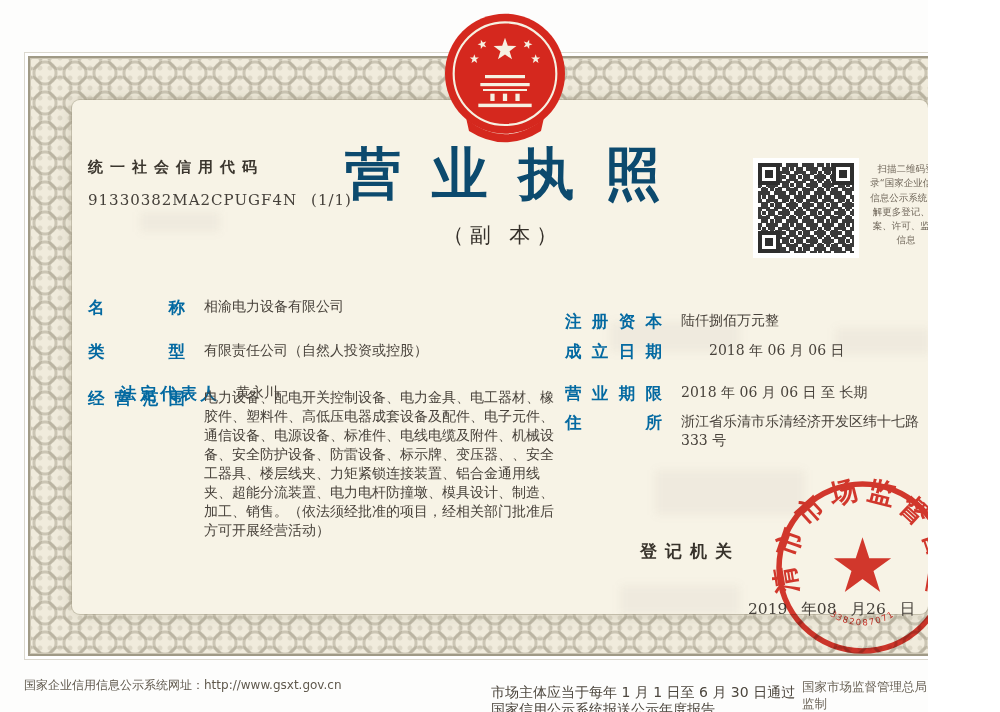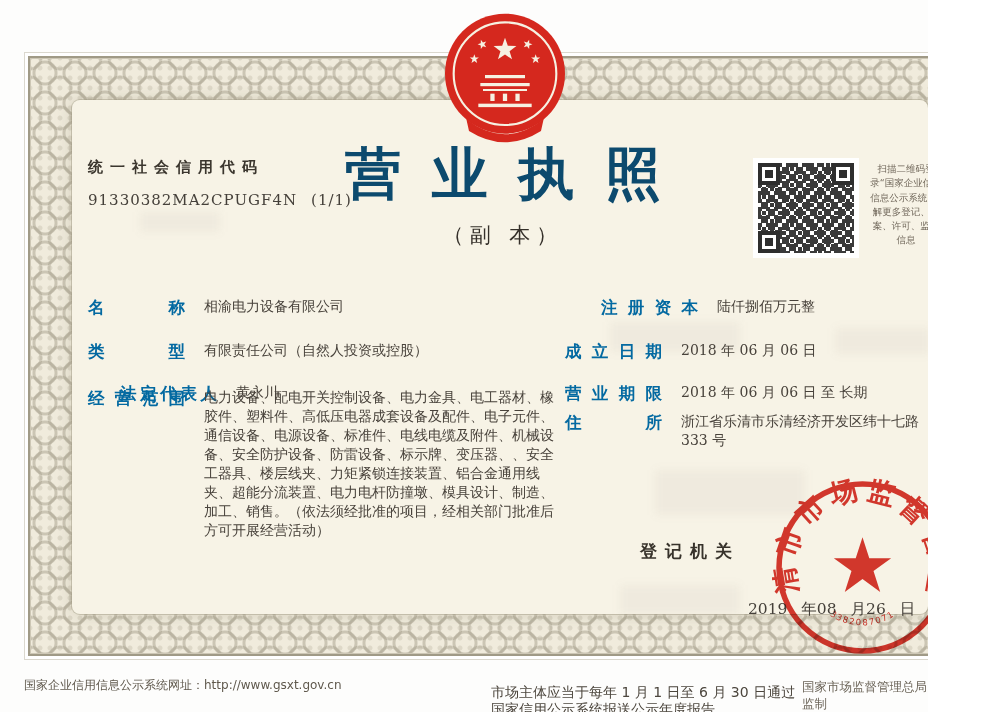--- a/index.html
+++ b/index.html
@@ -146,25 +146,25 @@
       <span class="flabel">法定代表人</span>
       <span class="fvalue">黄永川</span>
     </div>
     <div class="row" style="top:388px;">
       <span class="flabel">经营范围</span>
       <span class="fvalue">电力设备、配电开关控制设备、电力金具、电工器材、橡胶件、塑料件、高低压电器成套设备及配件、电子元件、通信设备、电源设备、标准件、电线电缆及附件、机械设备、安全防护设备、防雷设备、标示牌、变压器、、安全工器具、楼层线夹、力矩紧锁连接装置、铝合金通用线夹、超能分流装置、电力电杆防撞墩、模具设计、制造、加工、销售。（依法须经批准的项目，经相关部门批准后方可开展经营活动）</span>
     </div>
   </div>
 
   <div class="right-col">
-    <div class="row" style="top:297px;margin-left:36px;">
+    <div class="row" style="top:311px;">
       <span class="flabel">注册资本</span>
       <span class="fvalue">陆仟捌佰万元整</span>
     </div>
-    <div class="row" style="top:341px;">
+    <div class="row" style="top:341px;gap:28px;">
       <span class="flabel">成立日期</span>
       <span class="fvalue">2018 年 06 月 06 日</span>
     </div>
     <div class="row" style="top:383px;">
       <span class="flabel">营业期限</span>
       <span class="fvalue">2018 年 06 月 06 日 至 长期</span>
     </div>
     <div class="row" style="top:412px;">
       <span class="flabel">住所</span>
       <span class="fvalue">浙江省乐清市乐清经济开发区纬十七路 333 号</span>

